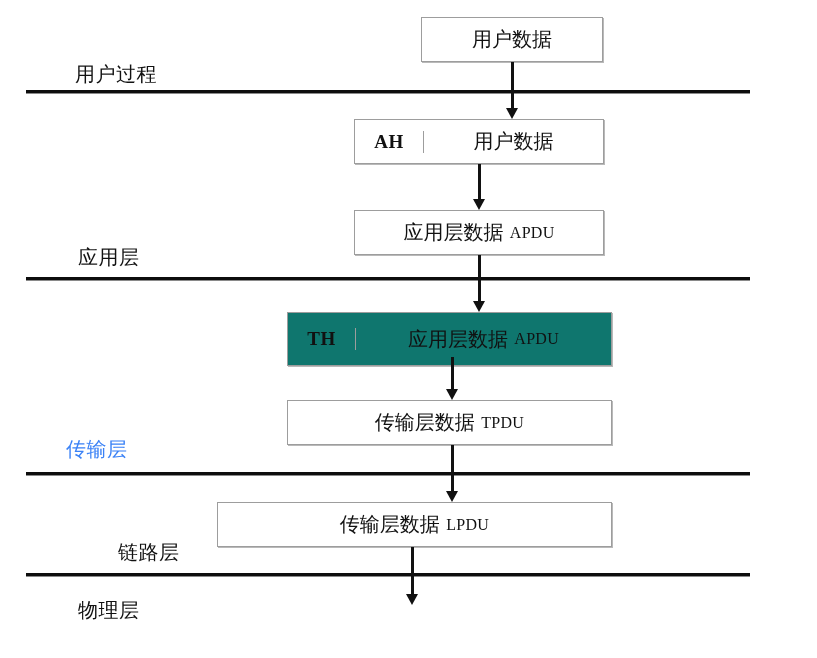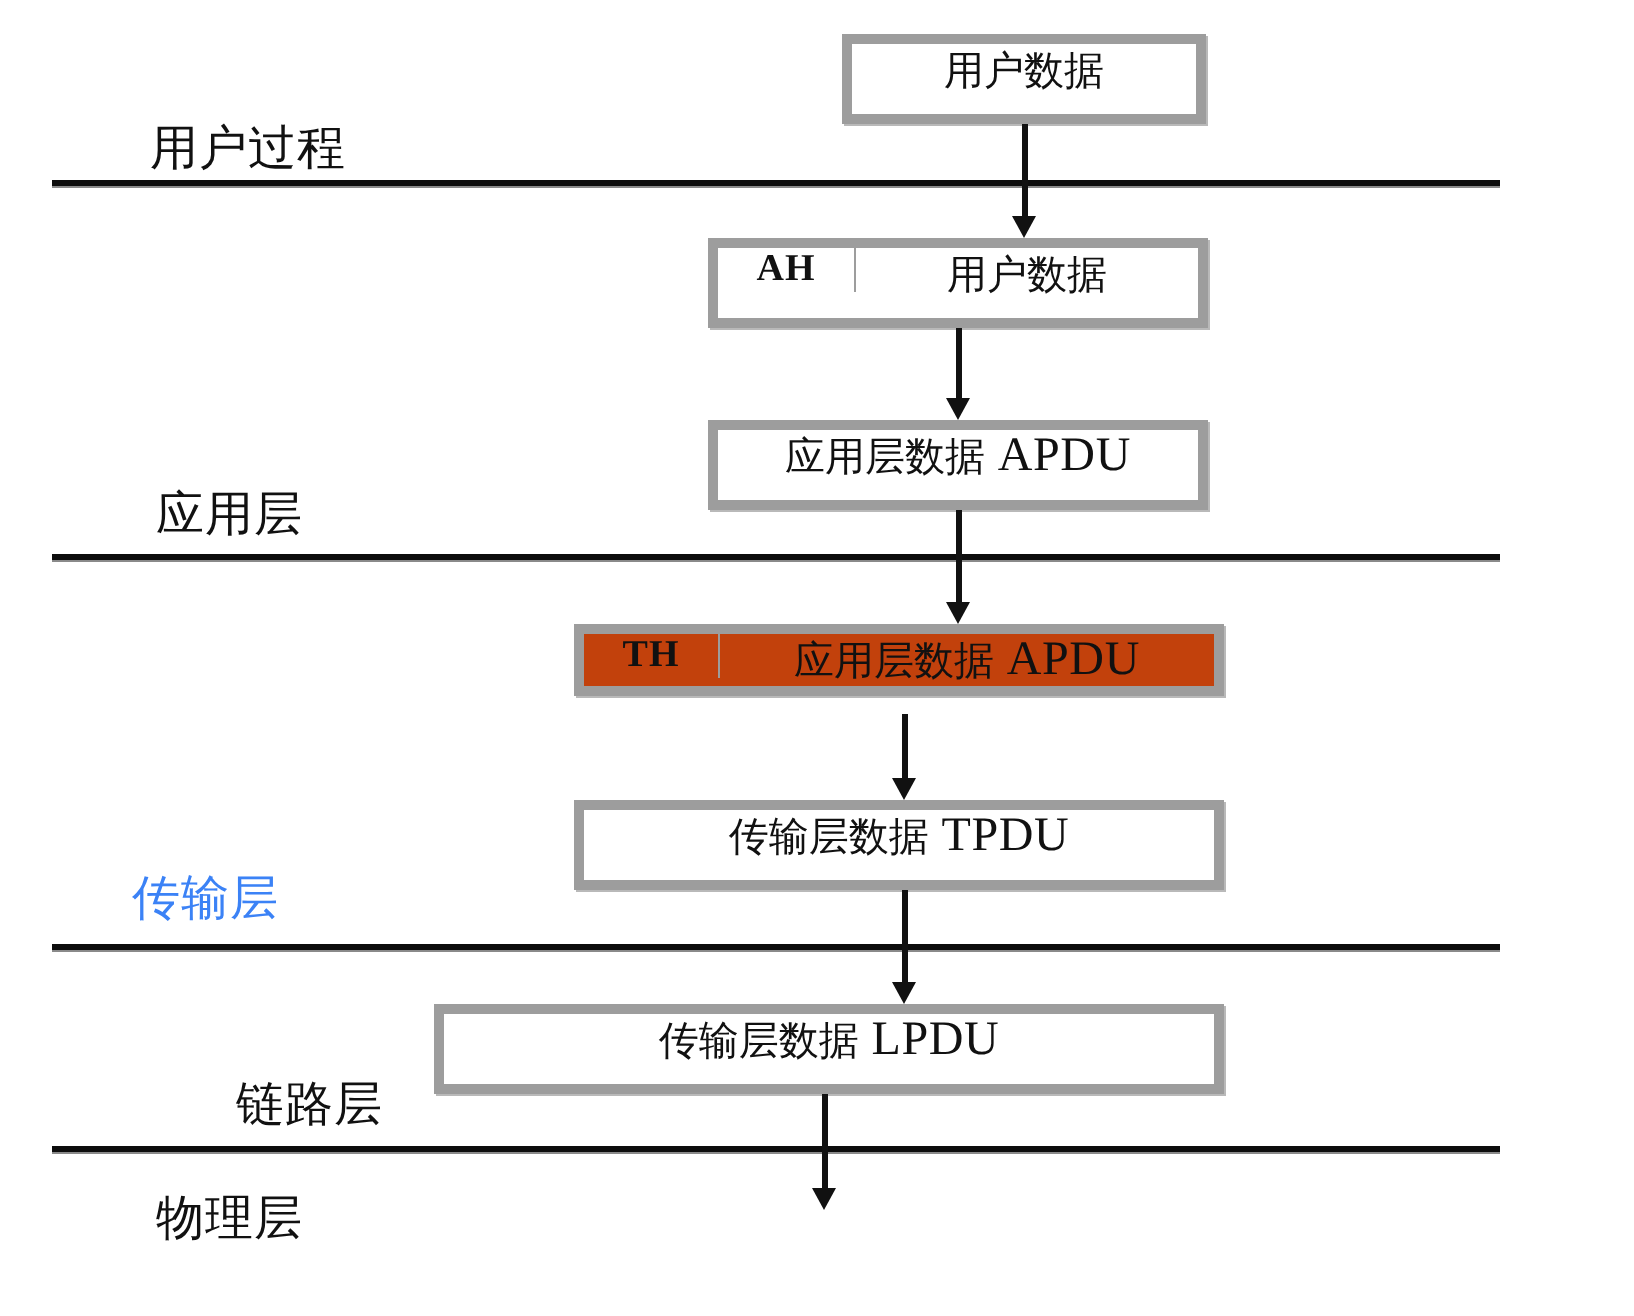--- a/index.html
+++ b/index.html
@@ -23,37 +23,37 @@
     position: absolute;
     height: 0;
     border-top: 3px solid #0d0d0d;
     border-bottom: 1px solid #8a8a8a;
   }
 
   
   .layer-label {
     position: absolute;
     font-family: "DejaVu Sans", "Liberation Sans", sans-serif;
-    font-size: 24px;
+    font-size: 20px;
     line-height: 24px;
     color: #1a1a1a;
     white-space: nowrap;
     letter-spacing: 0.5px;
   }
 
   
   .pdu-box {
     position: absolute;
     box-sizing: border-box;
     background: #ffffff;
-    border: 5px solid #000000;
+    border: 1px solid #000000;
     box-shadow: 1px 1px 0 0 #b9b9b9;
     display: flex;
     flex-direction: row;
-    align-items: flex-start;
+    align-items: center;
   }
   .pdu-cell {
     display: flex;
     align-items: center;
     justify-content: center;
     font-family: "DejaVu Sans", "Liberation Sans", sans-serif;
     font-size: 20px;
     color: #111111;
     white-space: nowrap;
     flex: 1 1 auto;
@@ -61,21 +61,21 @@
   .pdu-cell.header-cell {
     flex: 0 0 auto;
     border-right: 1px solid #9d9d9d;
     font-family: "Liberation Serif", "DejaVu Serif", serif;
     font-size: 19px;
     font-weight: 600;
     letter-spacing: 0.5px;
   }
   .pdu-cell .latin {
     font-family: "Liberation Serif", "DejaVu Serif", serif;
-    font-size: 24px;
+    font-size: 16px;
     letter-spacing: 0.3px;
   }
 
   
   .arrow {
     position: absolute;
     width: 0;
   }
   .arrow .shaft {
     position: absolute;
@@ -115,21 +115,21 @@
     </div>
     <div class="pdu-box" style="left: 354px; top: 119px; width: 250px; height: 45px; border-color: rgb(157, 157, 157); background: rgb(255, 255, 255);">
       <div class="pdu-cell header-cell" style="width: 68px; border-right-color: rgb(157, 157, 157); color: rgb(17, 17, 17);">AH</div>
       <div class="pdu-cell" style="color: rgb(17, 17, 17);">
         <span>用户数据</span>
       </div>
     </div>
     <div class="pdu-box" style="left: 354px; top: 210px; width: 250px; height: 45px; border-color: rgb(157, 157, 157); background: rgb(255, 255, 255);">
       <div class="pdu-cell" style="color: rgb(17, 17, 17);"><span>应用层数据</span>&nbsp;<span class="latin">APDU</span></div>
     </div>
-    <div class="pdu-box" style="left: 287px; top: 312px; width: 325px; height: 36px; border-color: rgb(157, 157, 157); background: #c2410c;">
+    <div class="pdu-box" style="left: 287px; top: 312px; width: 325px; height: 54px; border-color: rgb(157, 157, 157); background: #0f766e;">
       <div class="pdu-cell header-cell" style="width: 67px; border-right-color: rgb(157, 157, 157); color: rgb(17, 17, 17);">TH</div>
       <div class="pdu-cell" style="color: rgb(17, 17, 17);"><span>应用层数据</span>&nbsp;<span class="latin">APDU</span></div>
     </div>
     <div class="pdu-box" style="left: 287px; top: 400px; width: 325px; height: 45px; border-color: rgb(157, 157, 157); background: rgb(255, 255, 255);">
       <div class="pdu-cell" style="color: rgb(17, 17, 17);"><span>传输层数据</span>&nbsp;<span class="latin">TPDU</span></div>
     </div>
     <div class="pdu-box" style="left: 217px; top: 502px; width: 395px; height: 45px; border-color: rgb(157, 157, 157); background: rgb(255, 255, 255);">
       <div class="pdu-cell" style="color: rgb(17, 17, 17);"><span>传输层数据</span>&nbsp;<span class="latin">LPDU</span></div>
     </div>
     <div class="arrow" style="left: 512px; top: 62px; height: 57px;">

